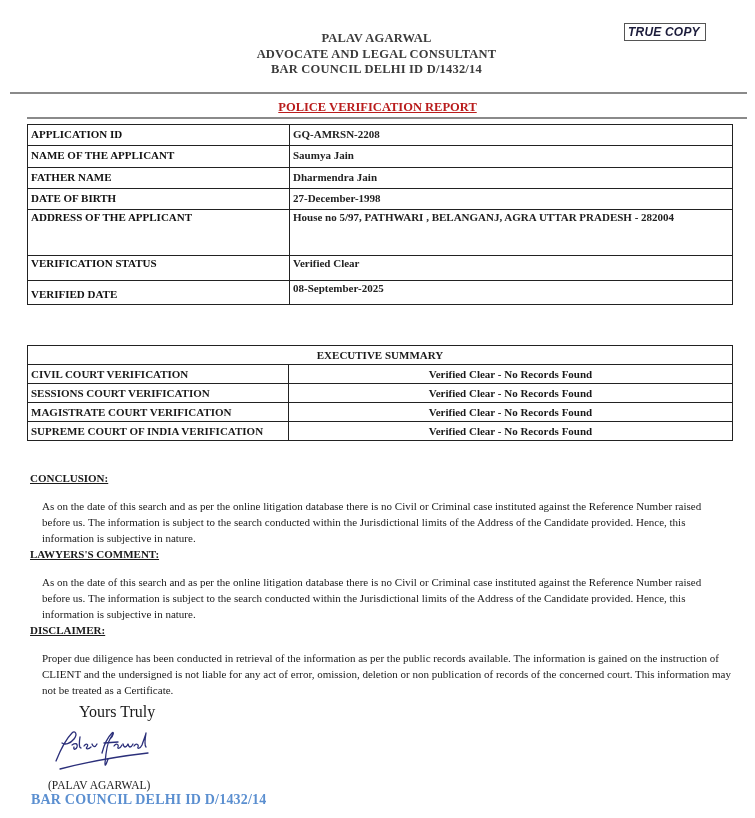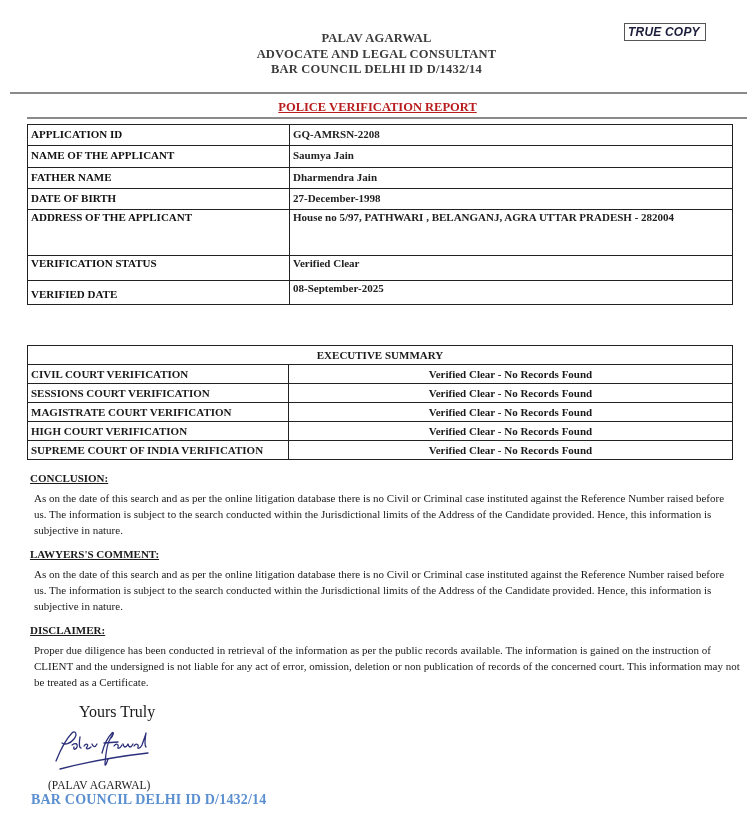--- a/index.html
+++ b/index.html
@@ -50,21 +50,21 @@
     table.summary td {
       border:1px solid #222; padding:0 3px; line-height:18px; height:18px;
     }
     table.summary td.h { text-align:center; }
     table.summary td.k { width:254px; }
     table.summary td.v { text-align:center; }
     .section {
       position:absolute; left:30px; width:700px; font-size:11px; line-height:16px; color:#1a1a1a;
     }
     .section .hdr { font-weight:bold; text-decoration:underline; }
-    .section p { margin:4px; }
+    .section p { margin:12px; }
     .sig-yours {
       position:absolute; left:79px; top:703px; font-size:16px; color:#1a1a1a;
     }
     .signature {
       position:absolute; left:48px; top:725px; width:110px; height:50px;
     }
     .sig-name {
       position:absolute; left:48px; top:779px; font-size:11.5px; color:#1a1a1a;
     }
     .sig-bar {
@@ -131,24 +131,20 @@
   </tr>
   <tr>
     <td class="k">SESSIONS COURT VERIFICATION</td>
     <td class="v">Verified Clear - No Records Found</td>
   </tr>
   <tr>
     <td class="k">MAGISTRATE COURT VERIFICATION</td>
     <td class="v">Verified Clear - No Records Found</td>
   </tr>
   <tr>
-    <td class="k">HIGH COURT VERIFICATION</td>
-    <td class="v">Verified Clear - No Records Found</td>
-  </tr>
-  <tr>
     <td class="k">SUPREME COURT OF INDIA VERIFICATION</td>
     <td class="v">Verified Clear - No Records Found</td>
   </tr>
 </tbody>
   </table>
 
 <div class="section" style="top:470px">
   <div class="hdr">CONCLUSION:</div>
   <p>As on the date of this search and as per the online litigation database there is no Civil or Criminal case instituted against the Reference Number raised before us. The information is subject to the search conducted within the Jurisdictional limits of the Address of the Candidate provided. Hence, this information is subjective in nature.</p>
 </div>

